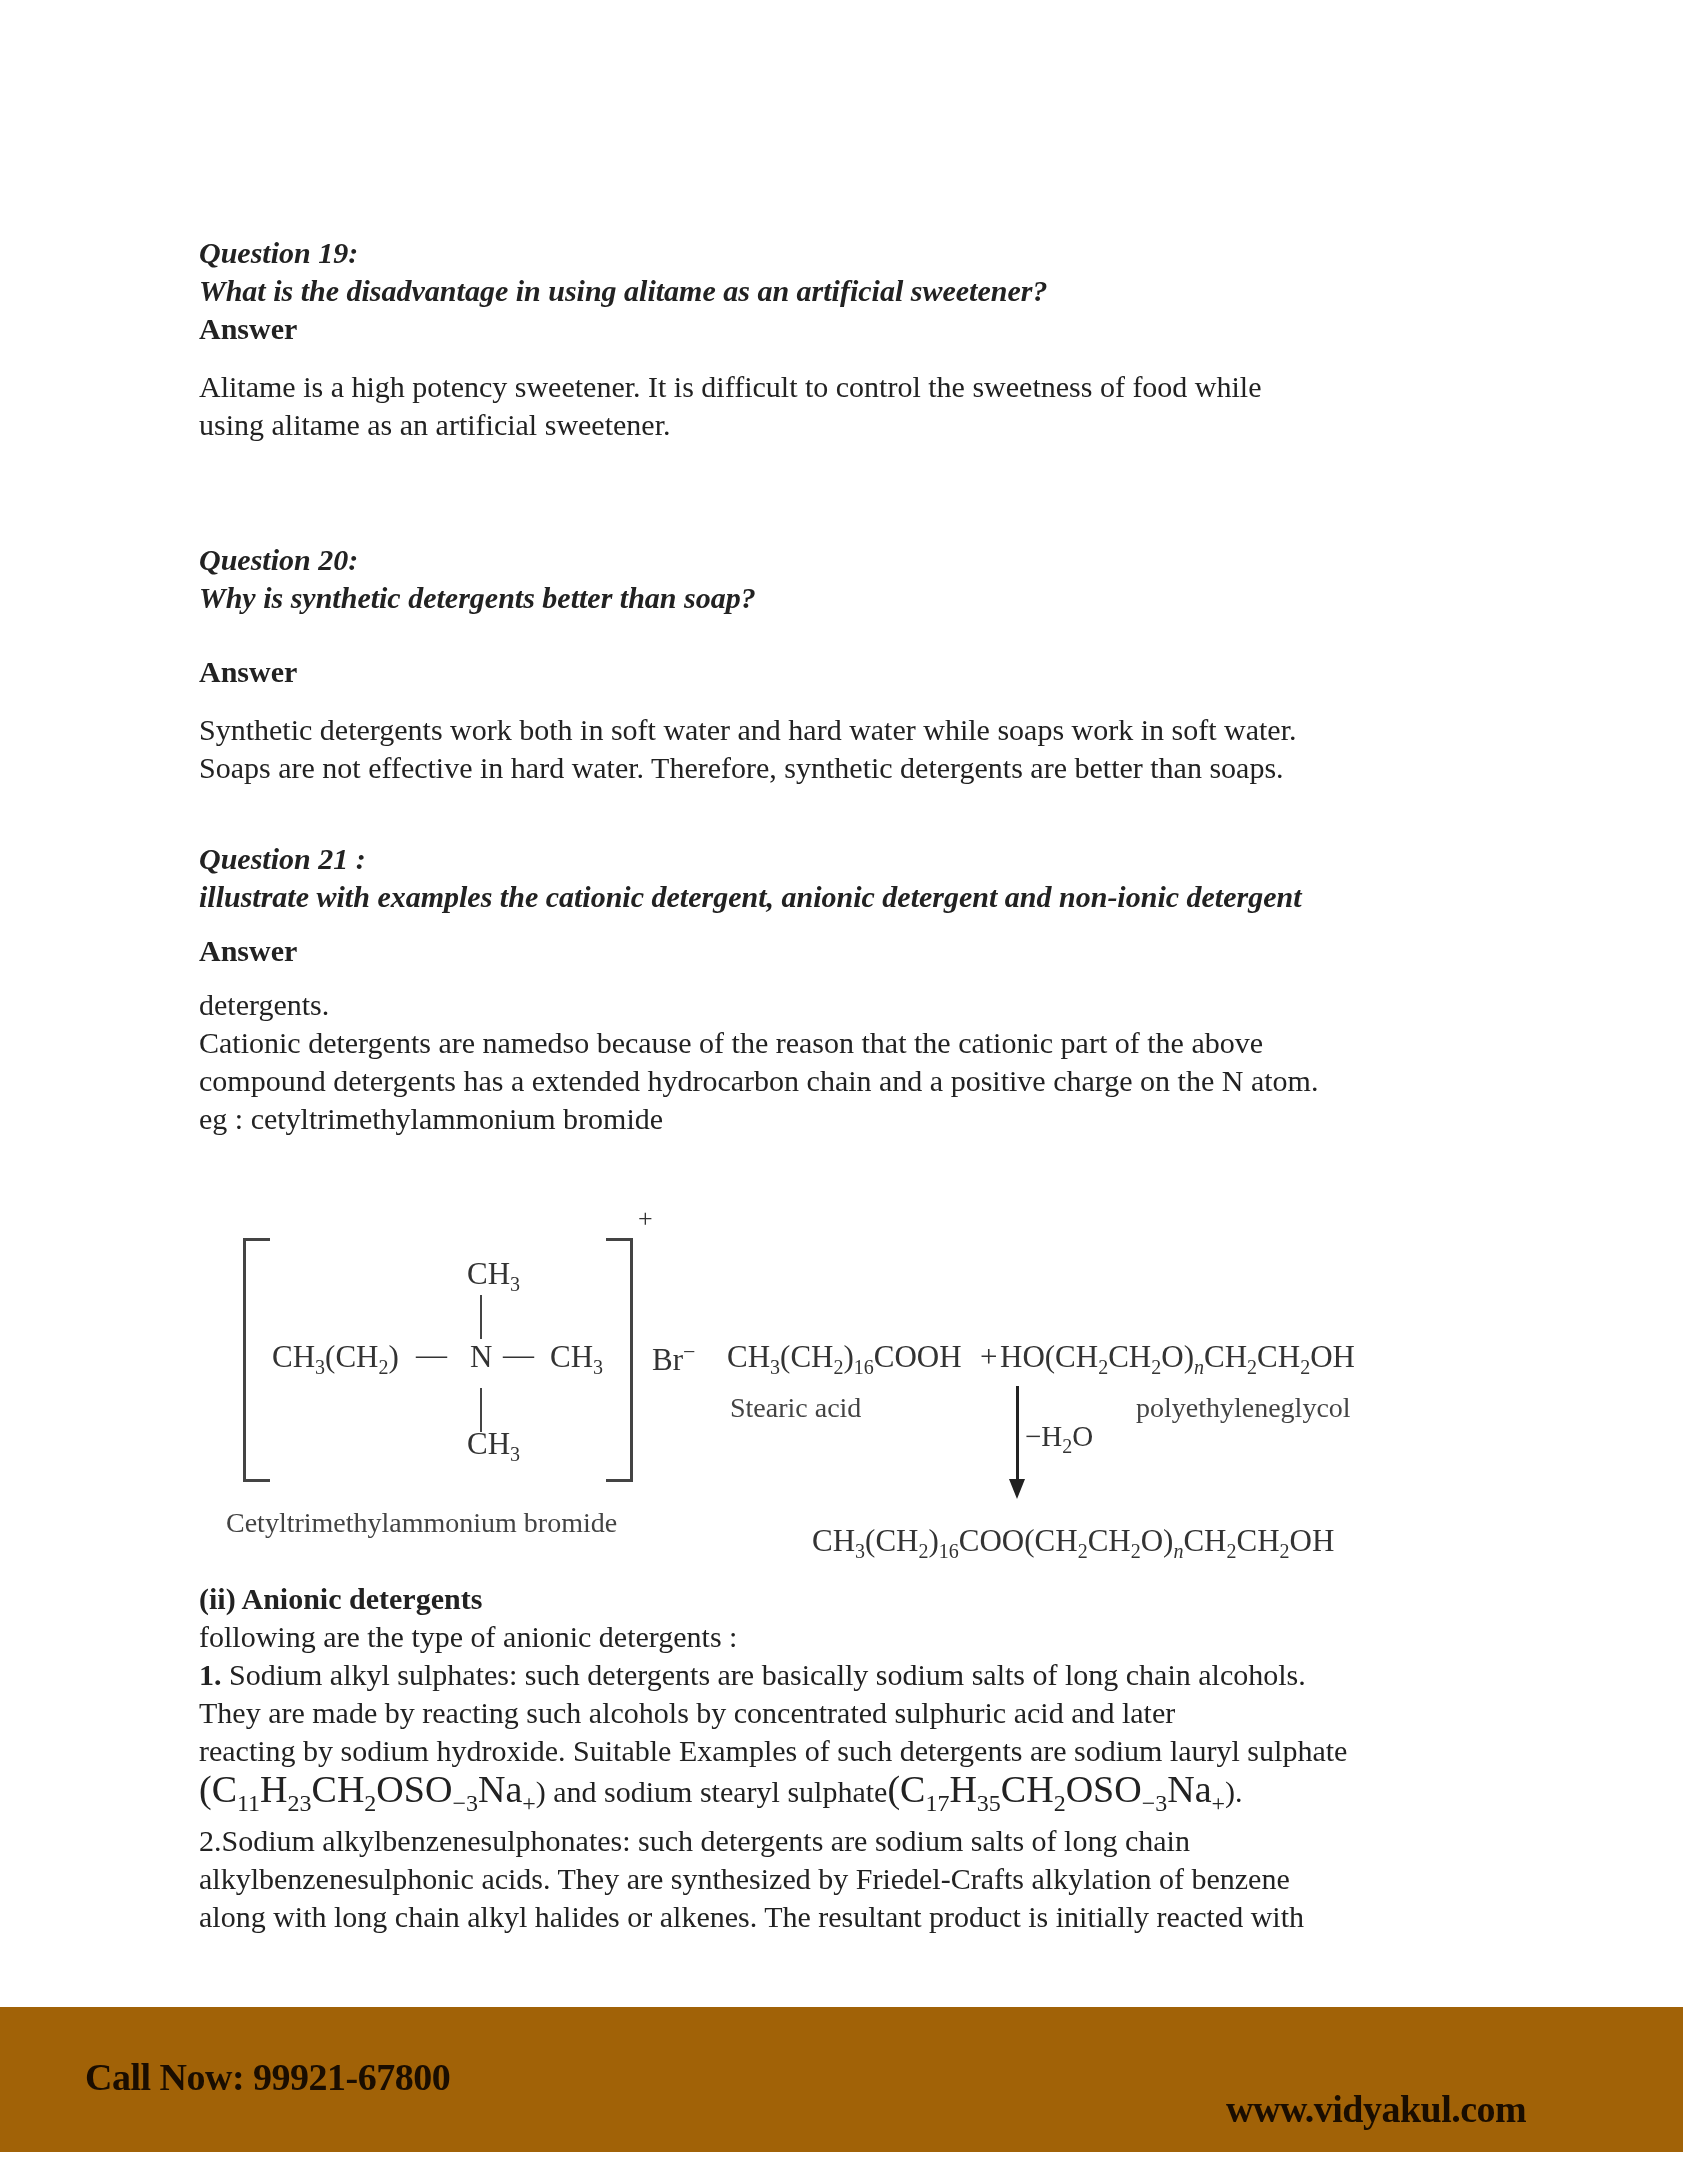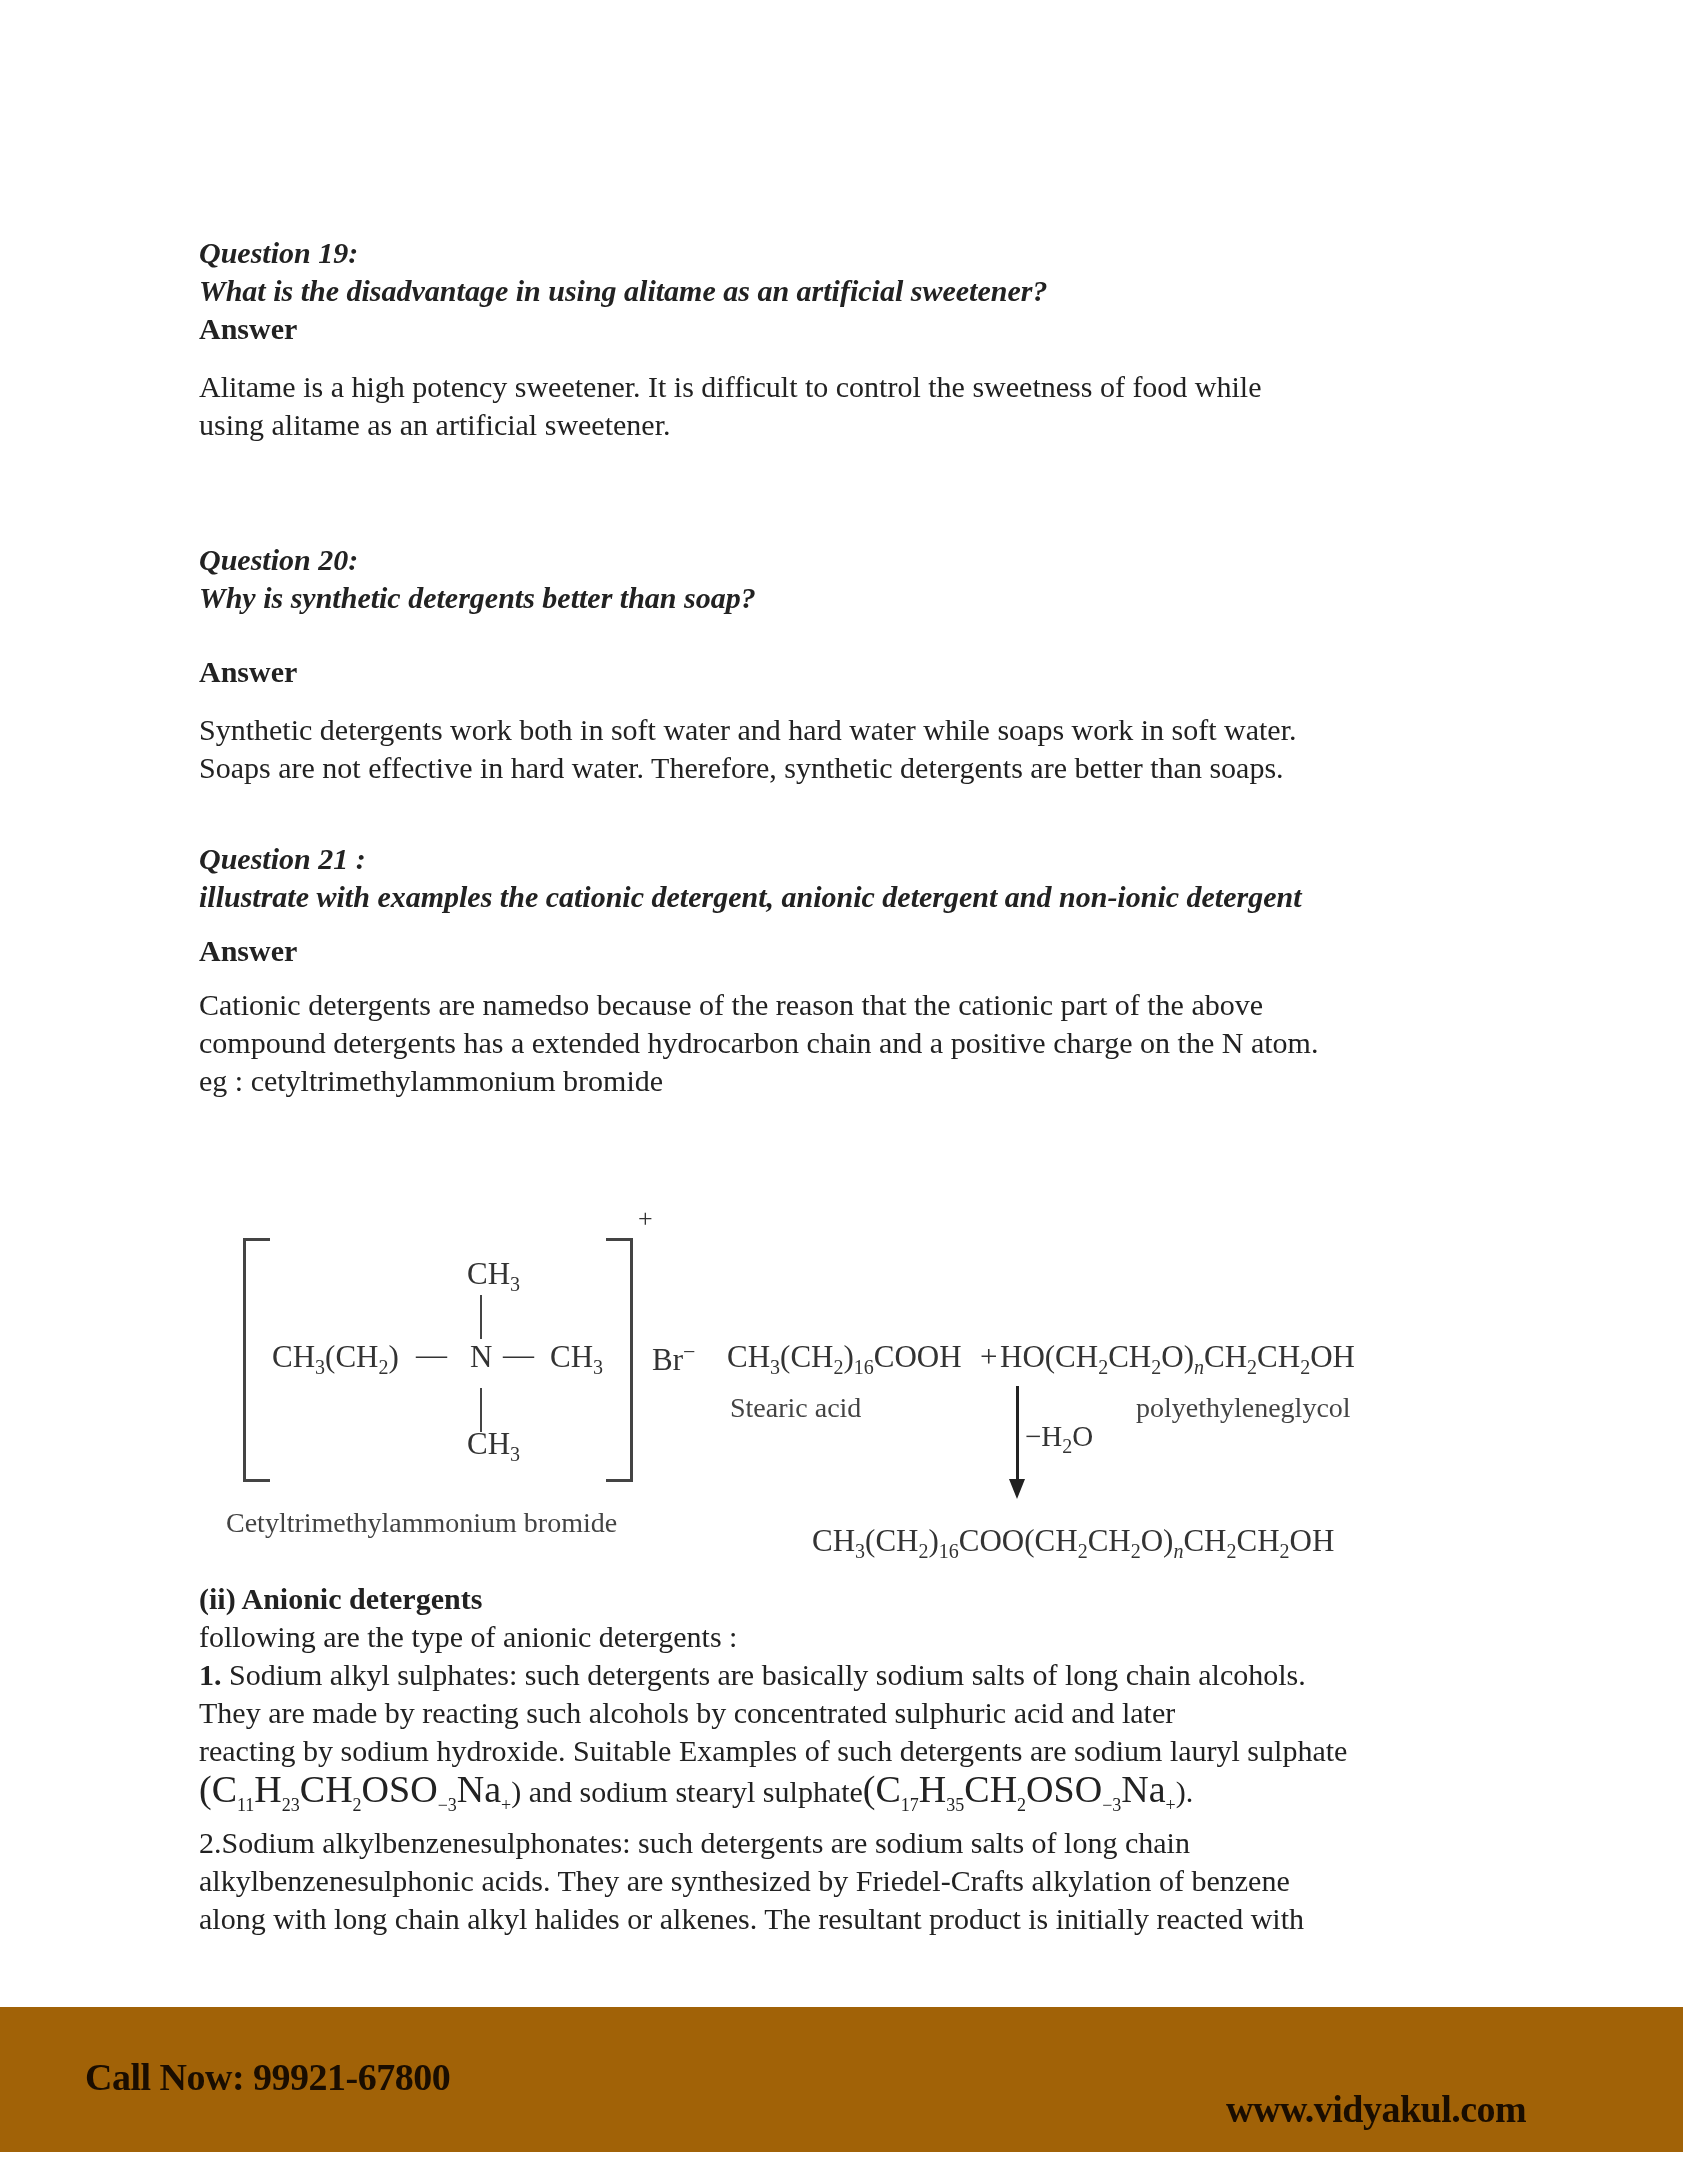--- a/index.html
+++ b/index.html
@@ -9,21 +9,21 @@
     overflow: hidden;
   }
   .content { position: absolute; left: 199px; top: 234px; width: 1287px; }
   .line { font-size: 30px; line-height: 38px; margin: 0; white-space: nowrap; }
   .q-title { font-style: italic; font-weight: bold; }
   .answer-label { font-weight: bold; }
   .gap-s { height: 20px; }
   .gap-m { height: 36px; }
   .gap-l { height: 97px; }
   .chem { font-size: 38px; }
-  .chem sub, .chem sup { font-size: 18px; }
+  .chem sub, .chem sup { font-size: 24px; }
 
   
   .diagram { position: absolute; left: 218px; top: 1210px; width: 1188px; height: 356px;
     font-family: "Liberation Serif", serif; color: #333; }
   .diagram .t { position: absolute; white-space: nowrap; font-size: 31px; }
   .diagram .t sub { font-size: 20px; }
   .diagram .lbl { font-size: 28px; color: #444; }
   .br { position: absolute; border: 3px solid #444; }
 
   .footer { position: absolute; left: 0; top: 2007px; width: 1683px; height: 145px;
@@ -56,20 +56,21 @@
     <p class="line">Soaps are not effective in hard water. Therefore, synthetic detergents are better than soaps.</p>
   </section>
   <div style="height:53px"></div>
 
   <section>
     <p class="line q-title">Question 21 :</p>
     <p class="line q-title">illustrate with examples the cationic detergent, anionic detergent and non-ionic detergent</p>
     <div style="height:16px"></div>
     <p class="line answer-label">Answer</p>
     <div style="height:16px"></div>
+    <p class="line">detergents.</p>
     <p class="line">Cationic detergents are namedso because of the reason that the cationic part of the above</p>
     <p class="line">compound detergents has a extended hydrocarbon chain and a positive charge on the N atom.</p>
     <p class="line">eg : cetyltrimethylammonium bromide</p>
   </section>
 </div>
 
 <div class="diagram">
 
   <div class="br" style="left:25px; top:28px; width:24px; height:238px; border-right:none;"></div>
   <div class="br" style="left:388px; top:28px; width:24px; height:238px; border-left:none;"></div>

